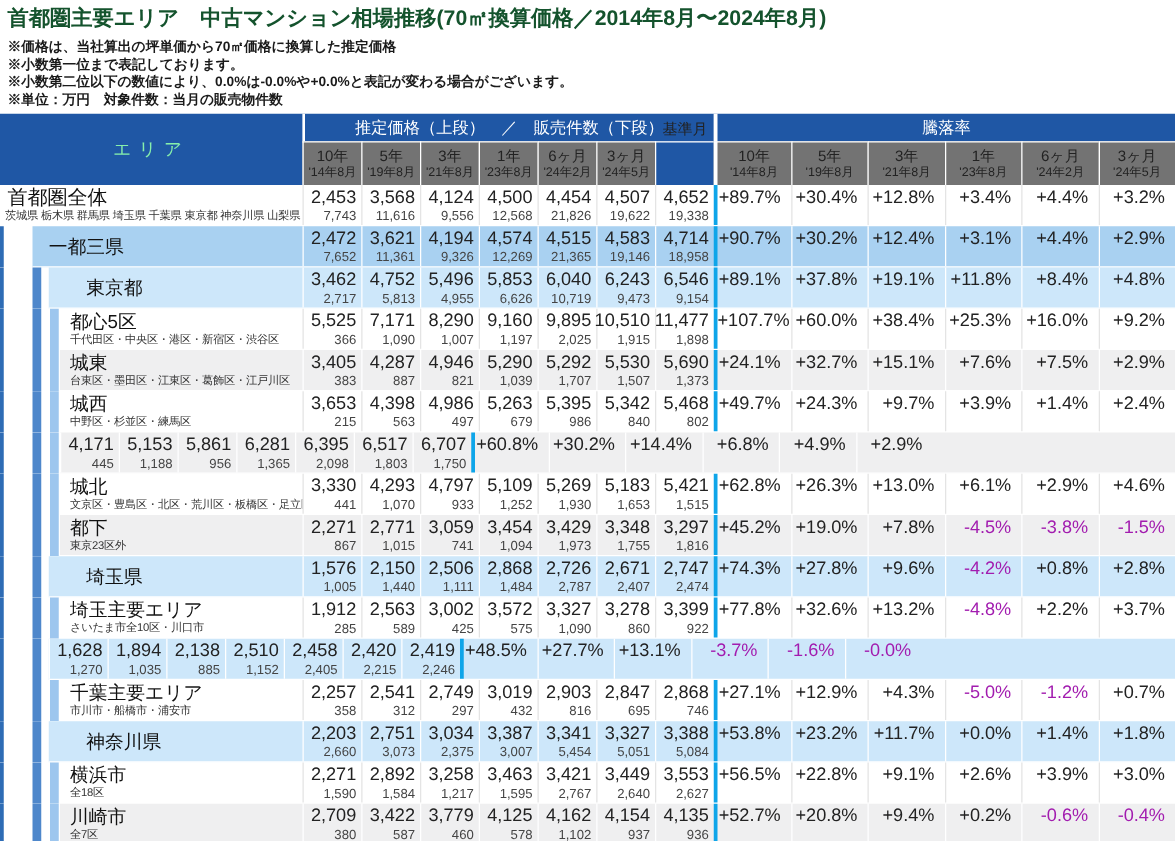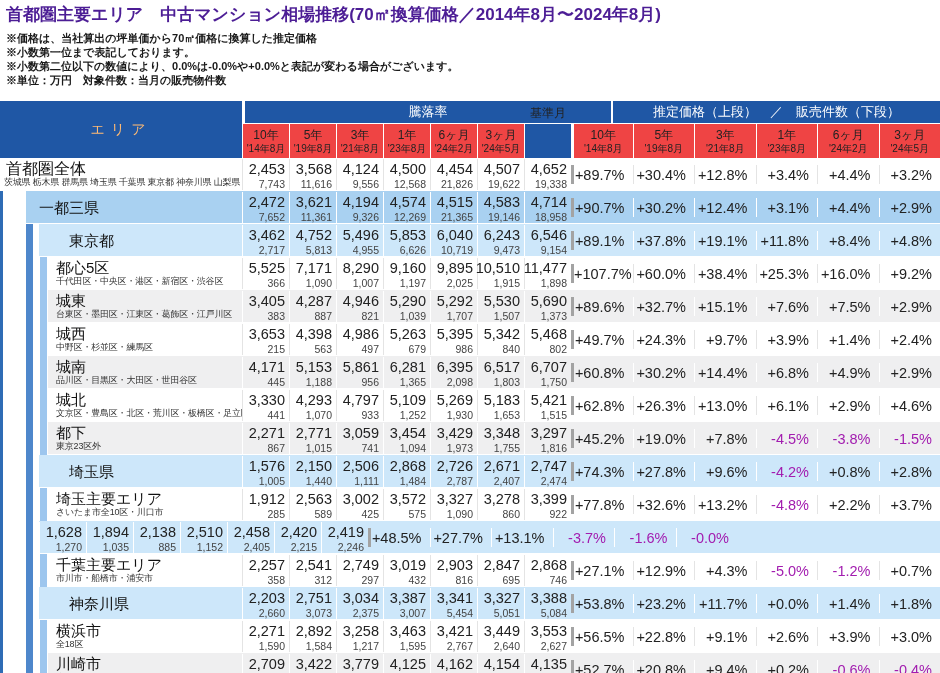--- a/index.html
+++ b/index.html
@@ -1,54 +1,54 @@
 <!DOCTYPE html>
 <html><head>
 <meta charset="utf-8">
 <style>
   * { box-sizing: border-box; margin: 0; padding: 0; }
   html, body { width: 940px; height: 673px; overflow: hidden; background: #fff;
     font-family: "Liberation Sans", sans-serif; }
   .page { width: 940px; height: 673px; background: #fff; }
 
   
-  .title { font-size: 17px; font-weight: 700; color: #4c1d95; padding: 5px 16px 0 6px; line-height: 20px; }
-  .notes { margin: 6px 0 14px 6px; }
+  .title { font-size: 17px; font-weight: 700; color: #14532d; padding: 5px 16px 0 6px; line-height: 20px; }
+  .notes { margin: 6px 0 4px 6px; }
   .note { font-size: 11px; font-weight: 600; color: #1a1a1a; line-height: 14px; }
 
   
   .thead { display: flex; margin-top: 3px; }
-  .area-head { width: 242px; height: 57px; background: #1f57a5; color: #fdba74;
+  .area-head { width: 242px; height: 57px; background: #1f57a5; color: #86efac;
     display: flex; align-items: center; justify-content: center;
     font-size: 14px; letter-spacing: 6px; }
   .head-right { width: 698px; }
   .group-row { display: flex; height: 22px; }
   .group { background: #1f57a5; color: #fff; font-size: 13px;
     display: flex; align-items: center; justify-content: center; }
   .price-group { width: 329px; border-left: 2px solid #fff; }
   .rate-group  { width: 369px; border-left: 3px solid #fff; }
   .sub-row { display: flex; height: 35px; }
-  .subcell { background: #ef4444; color: #fff; border-left: 1px solid #fff; border-top: 1px solid #fff;
+  .subcell { background: #737373; color: #fff; border-left: 1px solid #fff; border-top: 1px solid #fff;
     display: flex; flex-direction: column; align-items: center; justify-content: center; }
   .subcell.price { width: 47px; }
   .subcell.rate  { width: 61.5px; }
   .subcell.base  { background: #1f57a5; gap: 44px; }
   .subcell.group-start { border-left: 3px solid #fff; }
   .subcell .period { font-size: 12px; line-height: 14px; }
   .subcell .date   { font-size: 10px;  line-height: 11px; margin-top: 1px; }
 
   
   .tbody { }
   .row { display: flex; height: 33px; position: relative; background: #fff; }
   .bar { position: absolute; top: 0; bottom: 0; }
   .edge-bar { left: 0;   width: 3px; background: #2e6cb5; }
   .bar-1    { left: 26px; width: 7px; background: #4e87cb; }
   .bar-2    { left: 40px; width: 7px; background: #9dc6ee; }
   .indent { flex: 0 0 auto; background: transparent; }
-  .row-main { flex: 1; display: flex; border-bottom: 1px solid #fff; --sep: #e4e4e4; background: #fff; align-items: center; }
+  .row-main { flex: 1; display: flex; border-bottom: 1px solid #fff; --sep: #e4e4e4; background: #fff; }
   .lvl0 .indent { width: 0; }
   .lvl1 .indent { width: 26px; }
   .lvl2 .indent { width: 39px; }
   .lvl3 .indent { width: 48px; }
   .lvl1 .row-main { background: #a9d1f1; --sep: #fff; }
   .lvl2 .row-main { background: #cde7fa; --sep: #fff; }
   .row.gray .row-main { background: #efeff0; --sep: #fff; }
 
   .area-cell { display: flex; flex-direction: column; justify-content: center; overflow: hidden; }
   .lvl0 .area-cell { width: 242px; padding-left: 4px; }
@@ -57,43 +57,43 @@
   .lvl3 .area-cell { width: 194px; padding-left: 8px; }
   .area-name { font-size: 15px; color: #111; line-height: 17px; white-space: nowrap; }
   .lvl0 .area-name { font-size: 16px; padding-left: 2px; }
   .area-sub { font-size: 9px; color: #333; line-height: 11px; white-space: nowrap; letter-spacing: -0.2px; }
 
   .price-cell { width: 47px; border-left: 1px solid var(--sep);
     display: flex; flex-direction: column; align-items: flex-end; padding: 1px 4px 0 0; }
   .price { font-size: 14.5px; line-height: 18px; color: #222; }
   .count { font-size: 10.5px; line-height: 12px; color: #444; }
   .rate-cell { width: 61.5px; border-left: 1px solid var(--sep); text-align: right; padding: 1px 8px 0 0; }
-  .rate-cell.group-start { border-left: 3px solid #a3a3a3; }
+  .rate-cell.group-start { border-left: 3px solid #0ea5e9; }
   .rate { font-size: 14.5px; line-height: 18px; color: #222; }
   .rate.neg { color: #a21caf; }
 </style>
 </head>
 <body>
 
 <div class="page">
   <div class="title">首都圏主要エリア　中古マンション相場推移(70㎡換算価格／2014年8月〜2024年8月)</div>
   <div class="notes">
     <div class="note">※価格は、当社算出の坪単価から70㎡価格に換算した推定価格</div>
     <div class="note">※小数第一位まで表記しております。</div>
     <div class="note">※小数第二位以下の数値により、0.0%は-0.0%や+0.0%と表記が変わる場合がございます。</div>
     <div class="note">※単位：万円　対象件数：当月の販売物件数</div>
   </div>
 
   <div class="table">
     <div class="thead">
       <div class="area-head">エリア</div>
       <div class="head-right">
         <div class="group-row">
+          <div class="group price-group">推定価格（上段）　／　販売件数（下段）</div>
           <div class="group rate-group">騰落率</div>
-          <div class="group price-group">推定価格（上段）　／　販売件数（下段）</div>
         </div>
         <div class="sub-row">
             <div class="subcell price">
               <div class="period">10年</div>
               <div class="date">'14年8月</div>
             </div>
             <div class="subcell price">
               <div class="period">5年</div>
               <div class="date">'19年8月</div>
             </div>
@@ -401,21 +401,21 @@
             </div>
             <div class="price-cell">
               <div class="price">5,530</div>
               <div class="count">1,507</div>
             </div>
             <div class="price-cell">
               <div class="price">5,690</div>
               <div class="count">1,373</div>
             </div>
             <div class="rate-cell group-start">
-              <div class="rate">+89.6%</div>
+              <div class="rate">+24.1%</div>
             </div>
             <div class="rate-cell">
               <div class="rate">+32.7%</div>
             </div>
             <div class="rate-cell">
               <div class="rate">+15.1%</div>
             </div>
             <div class="rate-cell">
               <div class="rate">+7.6%</div>
             </div>
@@ -484,24 +484,20 @@
               <div class="rate">+2.4%</div>
             </div>
           </div>
         </div>
         <div class="row lvl3 gray">
           <div class="bar edge-bar"></div>
           <div class="bar bar-1"></div>
           <div class="bar bar-2"></div>
           <div class="indent"></div>
           <div class="row-main">
-            <div class="area-cell">
-              <div class="area-name">城南</div>
-              <div class="area-sub">品川区・目黒区・大田区・世田谷区</div>
-            </div>
             <div class="price-cell">
               <div class="price">4,171</div>
               <div class="count">445</div>
             </div>
             <div class="price-cell">
               <div class="price">5,153</div>
               <div class="count">1,188</div>
             </div>
             <div class="price-cell">
               <div class="price">5,861</div>

